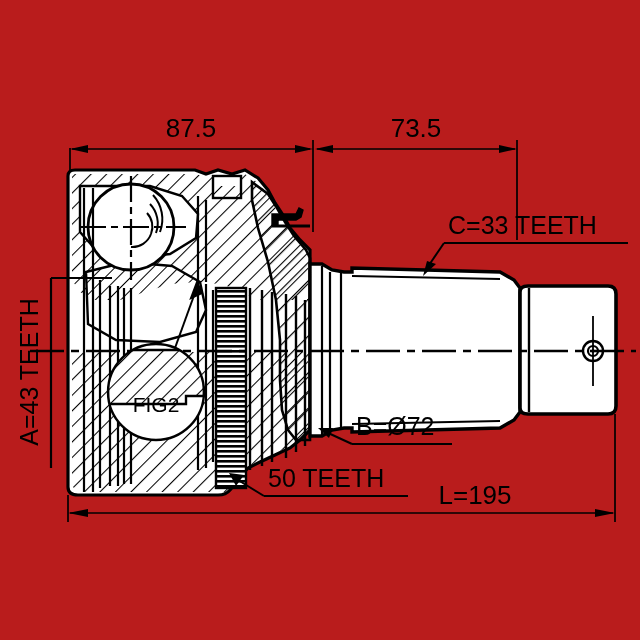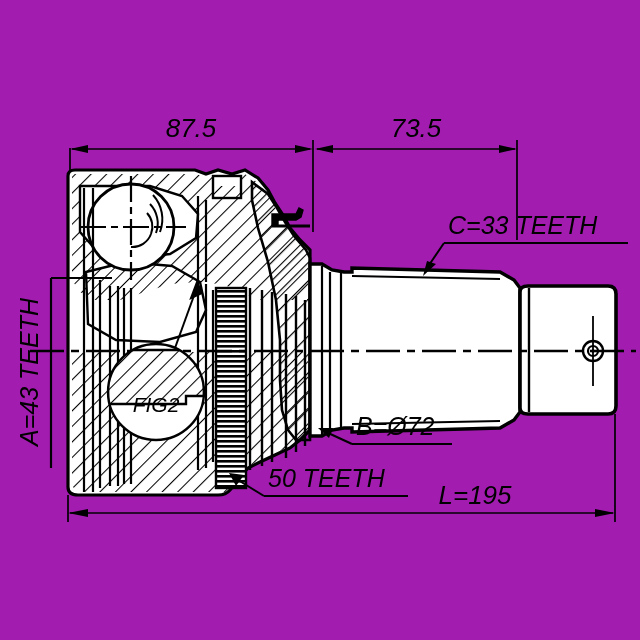--- a/index.html
+++ b/index.html
@@ -8,23 +8,22 @@
     padding: 0;
     background: #ffffff;
   }
   body {
     font-family: "Liberation Sans", sans-serif;
   }
   #stage {
     position: relative;
     width: 640px;
     height: 640px;
-    background: #a21caf;
+    background: #b91c1c;
     overflow: hidden;
-    font-style: italic;
   }
   #drawing {
     position: absolute;
     top: 0;
     left: 0;
     width: 640px;
     height: 640px;
   }
   .dimtext {
     font-family: "Liberation Sans", sans-serif;

